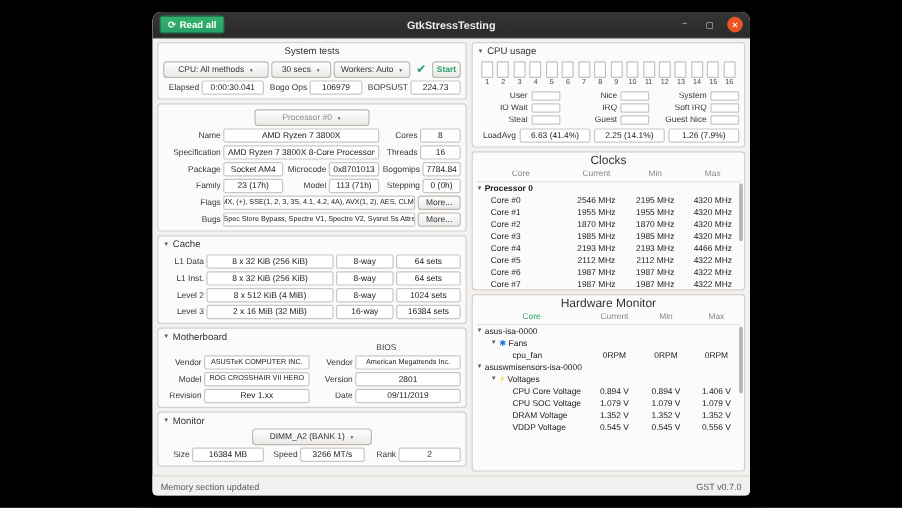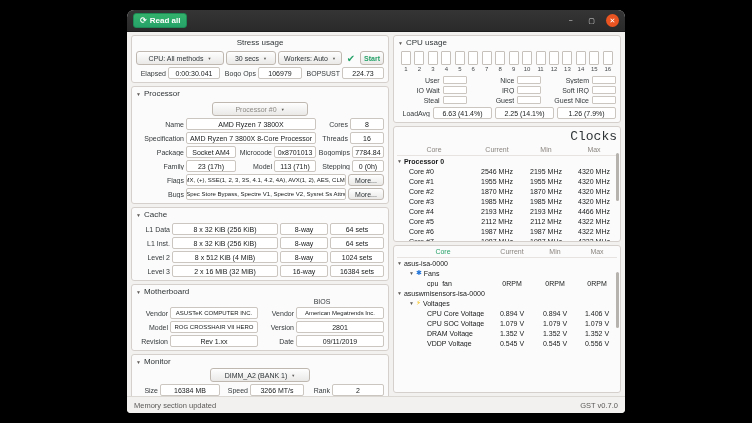--- a/index.html
+++ b/index.html
@@ -70,21 +70,21 @@
              margin-top:3px; }
 
   
   .memrow { display:grid; grid-template-columns:20px 62px 38px 62px 1fr; gap:3px;
             align-items:center; margin-top:2px; }
   .membar { width:28px; height:10px; border-radius:2px; background:#3584e4; justify-self:center; }
 
   
   .tablecard { padding:2px 3px 1px; position:relative; overflow:hidden;
                display:flex; flex-direction:column; }
-  .tbl-title { text-align:right; font-size:13px; color:#2e3436; padding:0 0 2px; flex:0 0 auto;font-family:Liberation Mono, monospace; }
+  .tbl-title { text-align:center; font-size:10px; color:#2e3436; padding:0 0 2px; flex:0 0 auto; }
   .thead { display:grid; gap:2px; font-size:7px; color:#8a8681;
            border-bottom:1px solid #e6e3e0; padding:0 0 2px; flex:0 0 auto; }
   .thead span { text-align:center; white-space:nowrap; overflow:hidden; }
   .thead .teal { color:#26a269; }
   .trow { display:grid; gap:2px; align-items:center; height:10px; font-size:7px;
           color:#17191a; flex:0 0 auto; }
   .trow .val { text-align:center; white-space:nowrap; overflow:hidden; }
   .tname { display:flex; align-items:center; gap:2px; white-space:nowrap; overflow:hidden; }
   .tname.bold { font-weight:bold; }
   .grid-clocks { grid-template-columns:minmax(0,1fr) 48px 46px 46px; }
@@ -104,34 +104,35 @@
 </head>
 <body>
 
 <div class="window">
 
   <div class="titlebar">
     <div class="btn-readall">
       <span>⟳</span>
       <span>Read all</span>
     </div>
+    <div class="title">GtkStressTesting</div>
     <div class="winctrl">
       <div class="wbtn">−</div>
       <div class="wbtn">▢</div>
       <div class="wbtn close">✕</div>
     </div>
   </div>
 
   <div class="content">
 
     <div class="col col-left">
 
       <div class="card">
         <div class="sec-head centered">
-          <span>Stress usage</span>
+          <span>System tests</span>
         </div>
         <div class="row" style="grid-template-columns:88px 50px 64px 14px 1fr;">
           <div class="dropdown">
             <span>CPU: All methods</span>
             <span class="arr">▼</span>
           </div>
           <div class="dropdown">
             <span>30 secs</span>
             <span class="arr">▼</span>
           </div>
@@ -146,24 +147,20 @@
           <span class="lbl">Elapsed</span>
           <span class="entry">0:00:30.041</span>
           <span class="lbl">Bogo Ops</span>
           <span class="entry">106979</span>
           <span class="lbl">BOPSUST</span>
           <span class="entry">224.73</span>
         </div>
       </div>
 
       <div class="card">
-        <div class="sec-head">
-          <span class="exp">▼</span>
-          <span>Processor</span>
-        </div>
         <div class="row" style="grid-template-columns:1fr 96px 1fr;">
           <span></span>
           <div class="dropdown muted">
             <span>Processor #0</span>
             <span class="arr">▼</span>
           </div>
           <span></span>
         </div>
         <div class="row" style="grid-template-columns:48px 1fr 30px 34px;">
           <span class="lbl">Name</span>
@@ -475,20 +472,21 @@
           <span class="val">1987 MHz</span>
           <span class="val">1987 MHz</span>
           <span class="val">4322 MHz</span>
         </div>
         <div class="scrollbar">
             <div class="scrollthumb" style="height:48px;"></div>
           </div>
       </div>
 
       <div class="card tablecard" style="flex:1 1 auto;">
+        <div class="tbl-title">Hardware Monitor</div>
         <div class="thead grid-hw">
           <span class="teal">Core</span>
           <span>Current</span>
           <span>Min</span>
           <span>Max</span>
         </div>
         <div class="trow grid-hw">
           <span class="tname">
               <span class="exp">▼</span>
               <span>asus-isa-0000</span>

